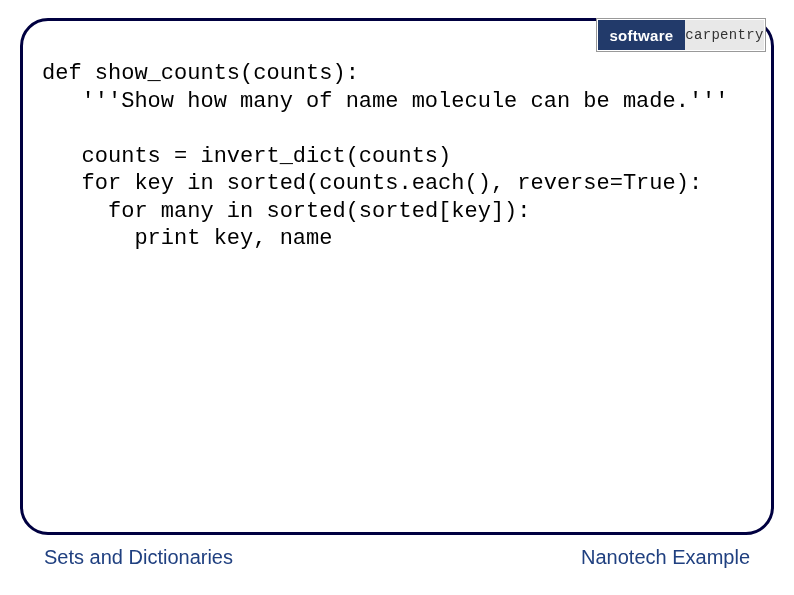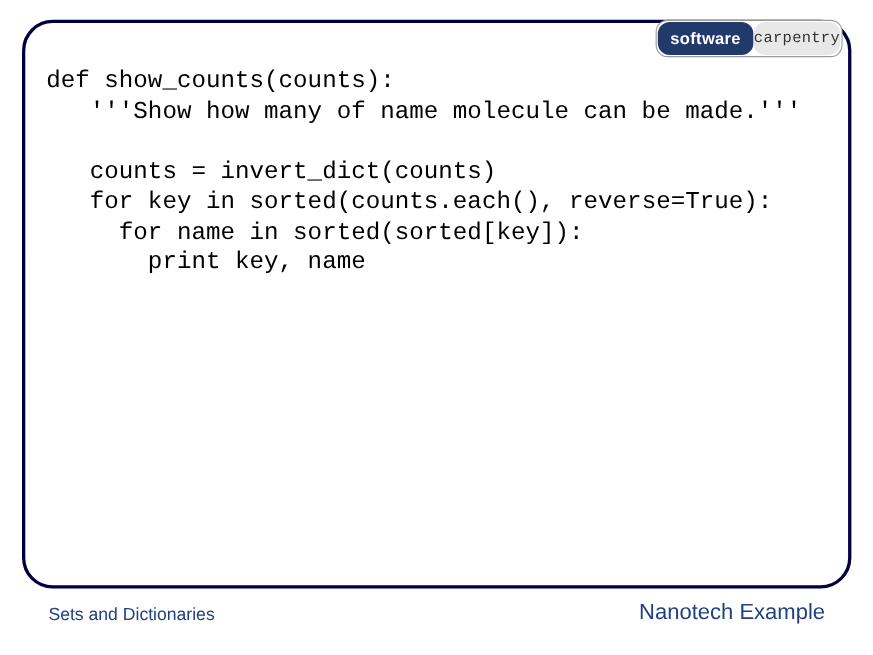--- a/index.html
+++ b/index.html
@@ -1,15 +1,15 @@
 <!DOCTYPE html>
 <html><head>
 <meta charset="utf-8">
 <style>
-  * { margin: 0; padding: 0; box-sizing: border-box; border-radius: 11px; }
+  * { margin: 0; padding: 0; box-sizing: border-box; }
   body {
     width: 794px;
     height: 595px;
     background: #ffffff;
     position: relative;
     font-family: Arial, Helvetica, sans-serif;
   }
   .slide-border {
     position: absolute;
     top: 18px;
@@ -64,21 +64,21 @@
     line-height: 1.25;
     color: #000;
     white-space: pre;
   }
   .kw { font-weight: normal; }
   .footer-left {
     position: absolute;
     bottom: 26px;
     left: 44px;
     color: #204080;
-    font-size: 16px;
+    font-size: 20px;
   }
   .footer-right {
     position: absolute;
     bottom: 26px;
     right: 44px;
     color: #204080;
     font-size: 20px;
   }
 </style>
 </head>
@@ -89,17 +89,17 @@
 <div class="logo">
   <div class="logo-left">software</div>
   <div class="logo-right">carpentry</div>
 </div>
 
 <div class="code-block"><span class="kw">def</span><span> show_counts(counts):</span>
    <span>'''Show how many of name molecule can be made.'''</span>
 
    <span>counts = invert_dict(counts)</span>
    <span class="kw">for</span><span> key </span><span class="kw">in</span><span> </span><span class="kw">sorted</span><span>(counts.each(), reverse=</span><span class="kw">True</span><span>):</span>
-     <span class="kw">for</span><span> name </span><span class="kw">in</span><span> </span><span class="kw">sorted</span><span>(sorted[key]):</span>
+     <span class="kw">for</span><span> many </span><span class="kw">in</span><span> </span><span class="kw">sorted</span><span>(sorted[key]):</span>
        <span class="kw">print</span><span> key, name</span></div>
 
 <div class="footer-left">Sets and Dictionaries</div>
 <div class="footer-right">Nanotech Example</div>
 
 </body></html>

